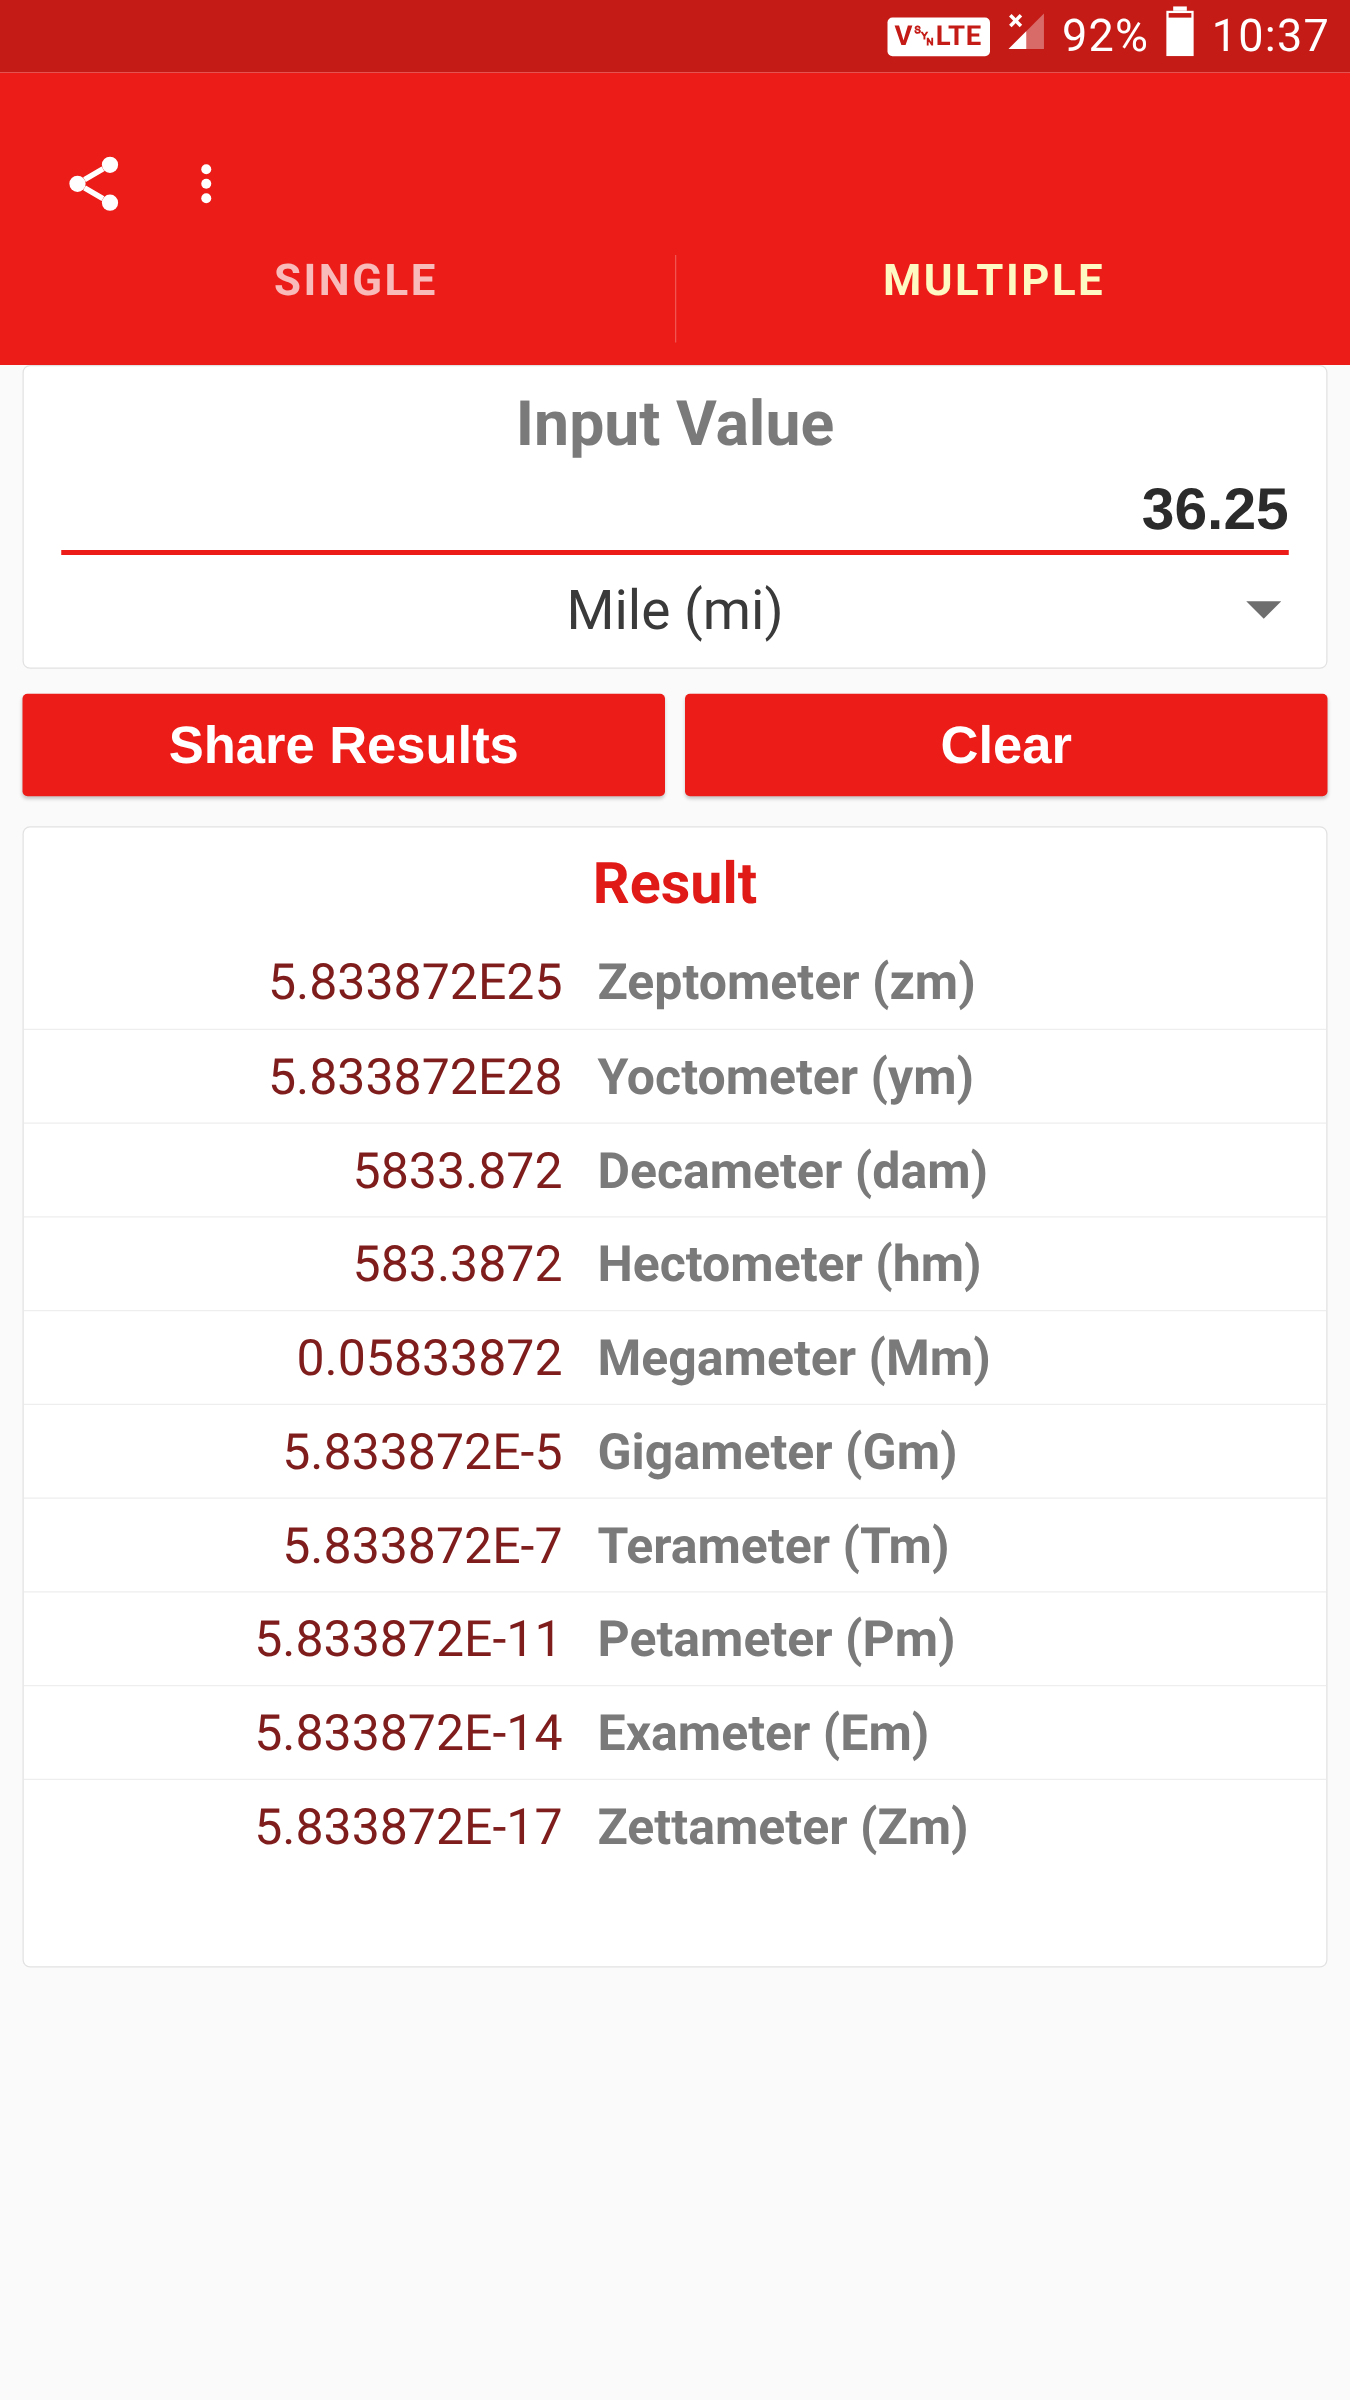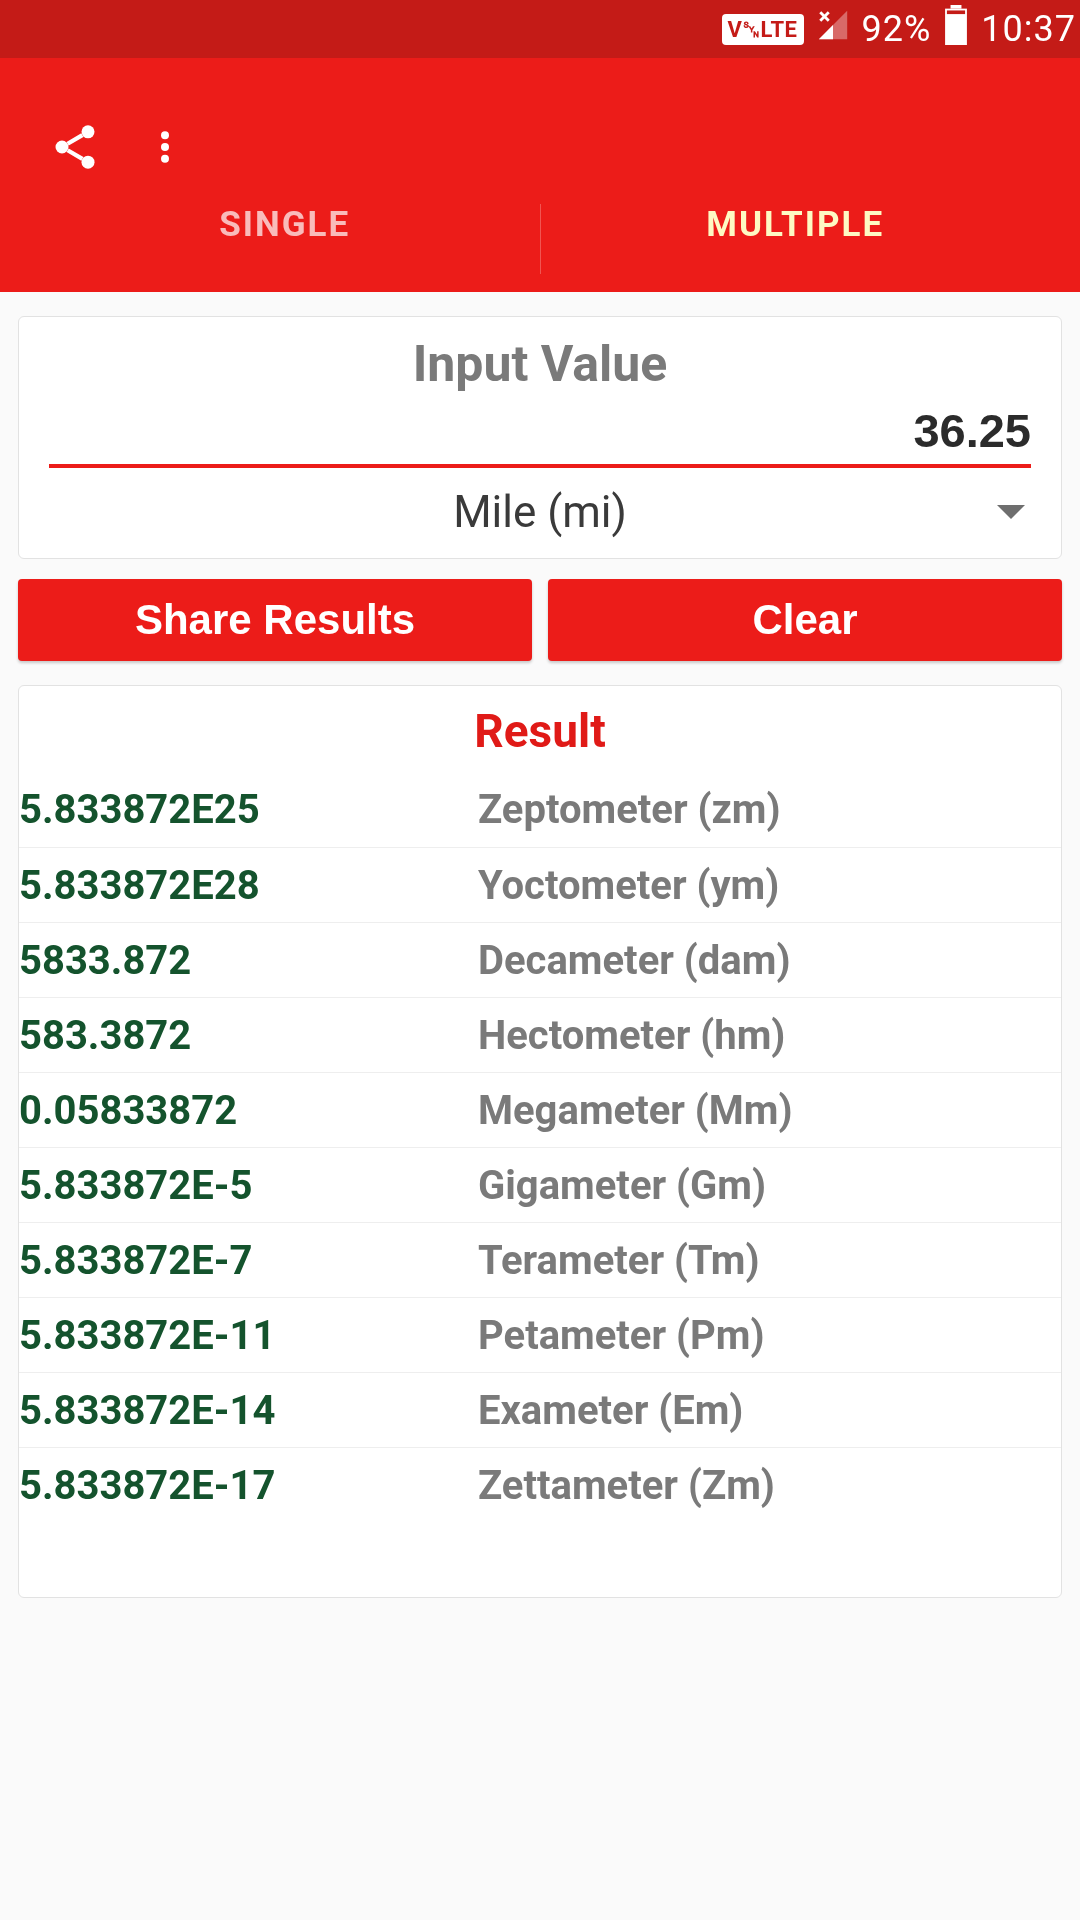--- a/index.html
+++ b/index.html
@@ -11,21 +11,21 @@
     overflow: hidden;
   }
 
   
   .status-bar {
     height: 58px;
     background: #c41b17;
     display: flex;
     align-items: center;
     justify-content: flex-end;
-    padding: 0 4px;
+    padding: 0 16px;
     color: #fff;
     font-size: 36px;
     gap: 12px;
   }
   .volte-badge {
     background: #fff;
     color: #c41b17;
     font-size: 22px;
     font-weight: 700;
     padding: 3px 6px;
@@ -75,21 +75,21 @@
     color: #fef9c3;
   }
   .tab-divider {
     width: 1px;
     height: 70px;
     background: rgba(255,255,255,0.25);
   }
 
   
   .content {
-    padding: 24px 18px 0 18px;
+    padding: 0 18px 0 18px;
   }
 
   
   .card {
     background: #fff;
     border: 1px solid #e2e2e2;
     border-radius: 6px;
   }
   .input-card {
     padding: 18px 30px 20px 30px;
@@ -170,24 +170,24 @@
     align-items: center;
     border-top: 1px solid #eeeeee;
     height: 75px;
     padding: 0 0;
   }
   .result-row:first-of-type {
     border-top: none;
   }
   .result-value {
     width: 445px;
-    text-align: left;
+    text-align: right;
     font-size: 40px;
-    font-weight: 700;
-    color: #14532d;
+    font-weight: 400;
+    color: #7f1d1d;
     padding-right: 14px;
   }
   .result-unit {
     flex: 1;
     font-size: 40px;
     font-weight: 700;
     color: #7a7a7a;
     padding-left: 14px;
   }
   .results-list {

